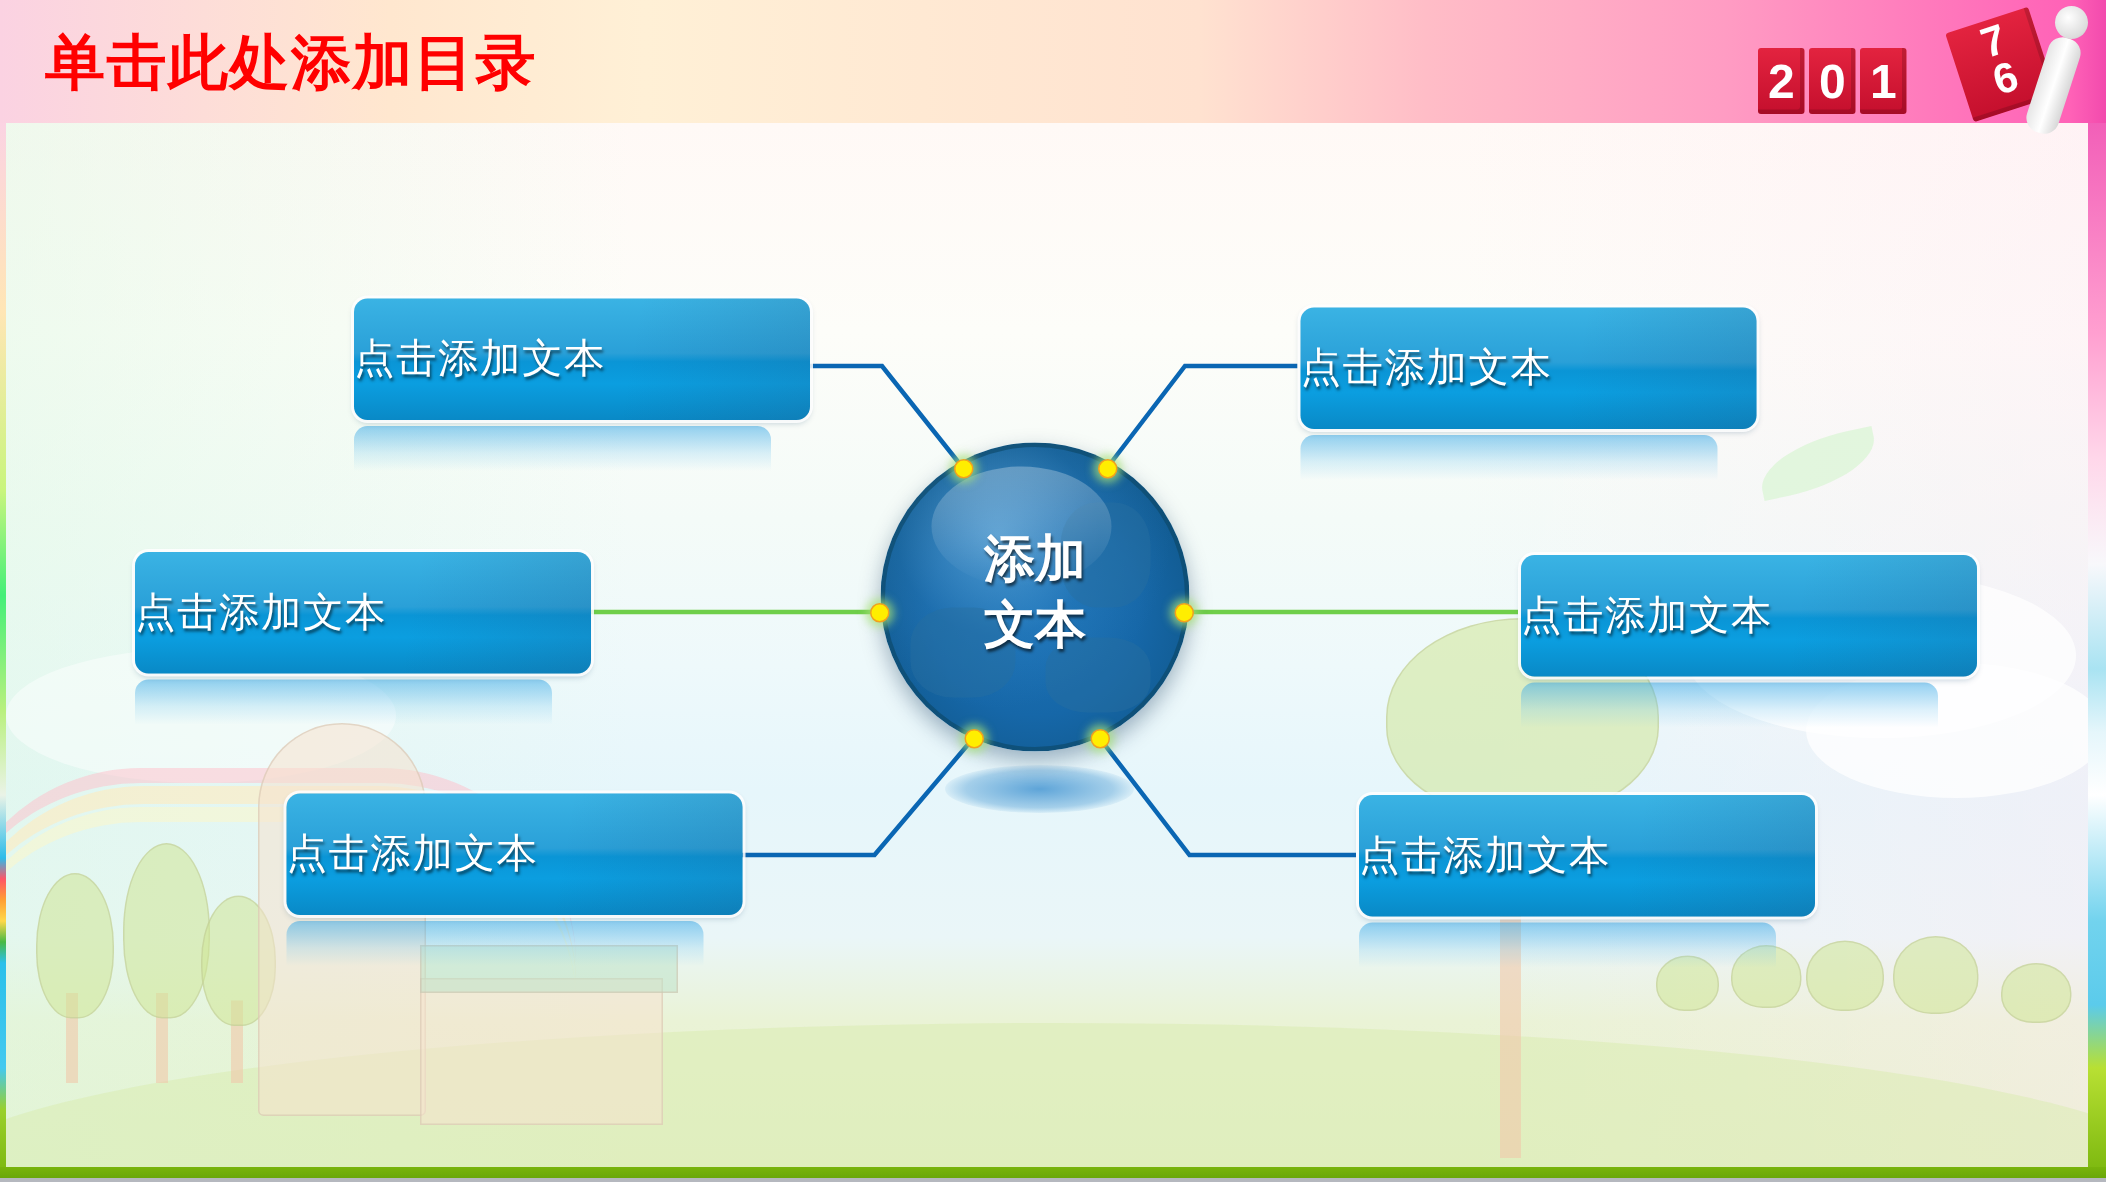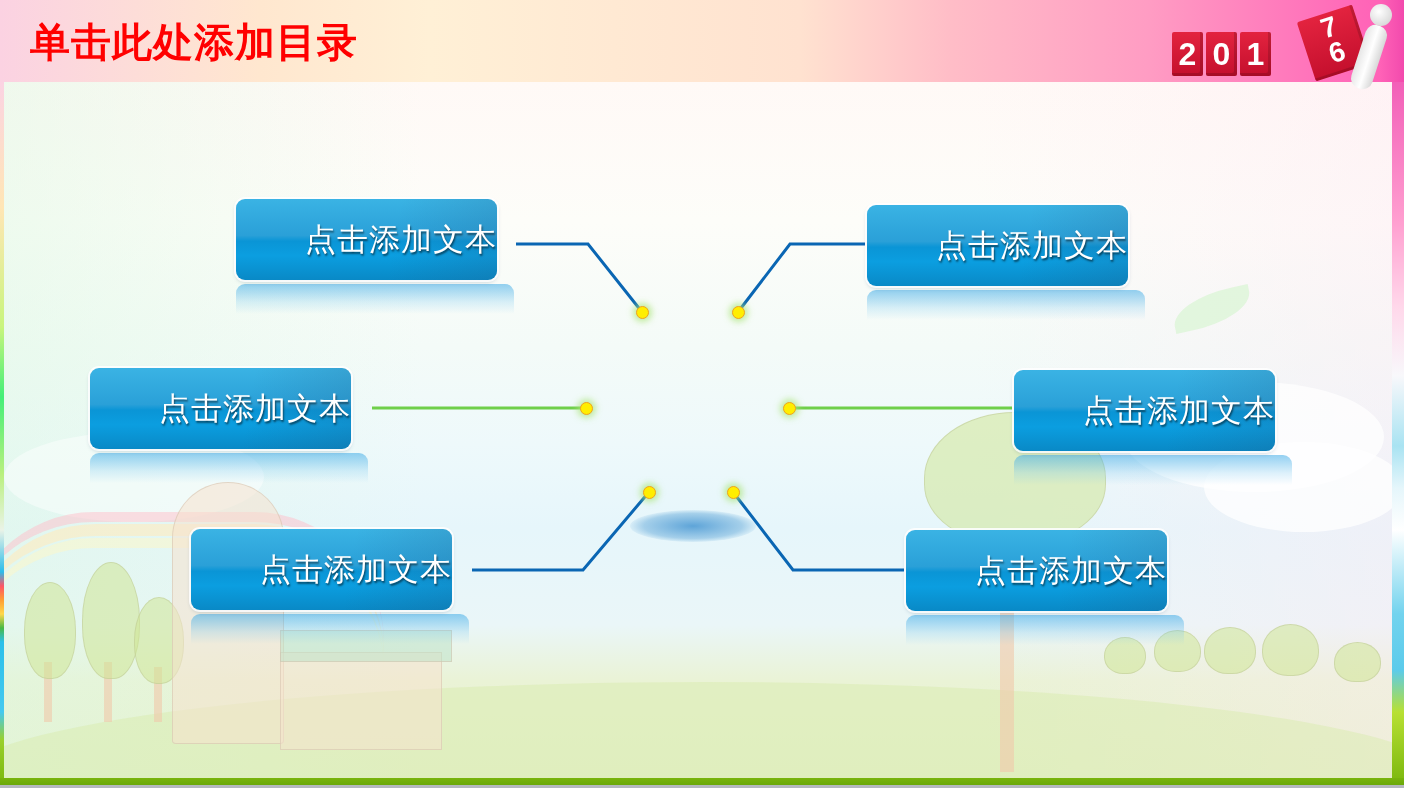--- a/index.html
+++ b/index.html
@@ -67,24 +67,24 @@
     box-shadow:0 6px 14px rgba(0,40,80,0.35), inset 0 0 0 3px rgba(12,70,100,0.6);}
   .globe::after{content:"";position:absolute;left:34px;top:16px;width:120px;height:80px;border-radius:50%;
     background:linear-gradient(180deg,rgba(255,255,255,0.28),rgba(255,255,255,0));}
   .globe-land{position:absolute;border-radius:40%;background:rgba(40,110,160,0.45);}
   .globe-text{position:absolute;left:0;top:56px;width:100%;text-align:center;color:#fff;font-weight:bold;
     font-size:34px;line-height:44px;text-shadow:1px 2px 2px rgba(0,0,0,0.6);z-index:2;}
   .dot{position:absolute;width:11px;height:11px;border-radius:50%;background:#ffee00;border:1px solid #f0a020;
     box-shadow:0 0 6px 3px rgba(170,230,120,0.7);transform:translate(-6px,-6px);z-index:3;}
 
   
-  .tbox{position:absolute;width:261px;height:81px;border-radius:9px;
+  .tbox{position:absolute;width:304px;height:81px;border-radius:9px;
     background:linear-gradient(180deg,#3ab3e4 0%,#2aa0d8 45%,#0a95d6 52%,#0b9ee0 70%,#0989c6 100%);
     box-shadow:0 0 0 2px rgba(255,255,255,0.85),0 2px 4px rgba(0,60,100,0.25);
-    color:#fff;font-size:31px;line-height:81px;text-align:right;letter-spacing:1px;
+    color:#fff;font-size:27px;line-height:81px;text-align:left;letter-spacing:1px;
     text-shadow:1px 2px 2px rgba(0,0,0,0.55);}
   .tbox::before{content:"";position:absolute;left:0;top:0;width:100%;height:100%;border-radius:9px;
     background:linear-gradient(100deg,rgba(255,255,255,0) 60%,rgba(40,80,120,0.18) 100%);}
   .tbox span{position:relative;}
   .reflect{position:absolute;width:278px;height:30px;border-radius:9px 9px 0 0;
     background:linear-gradient(180deg,rgba(60,170,230,0.55) 0%,rgba(120,200,240,0.25) 60%,rgba(255,255,255,0) 100%);}
 </style>
 </head>
 <body>
 
@@ -146,20 +146,29 @@
       <polyline points="472,570 583,570 649,492"></polyline>
       <polyline points="904,570 793,570 733,492"></polyline>
     </g>
     <g fill="none" stroke="#6fcf4a" stroke-width="3">
       <line x1="372" y1="408" x2="586" y2="408"></line>
       <line x1="789" y1="408" x2="1012" y2="408"></line>
     </g>
   </svg>
 
   <div class="globe-shadow"></div>
+  <div class="globe">
+    <div class="globe-land" style="left:120px;top:40px;width:60px;height:70px;"></div>
+    <div class="globe-land" style="left:20px;top:110px;width:70px;height:60px;"></div>
+    <div class="globe-land" style="left:110px;top:130px;width:70px;height:50px;"></div>
+    <div class="globe-text">
+      <div>添加</div>
+      <div>文本</div>
+    </div>
+  </div>
 
   <div class="dot" style="left:642px;top:312px;"></div>
   <div class="dot" style="left:738px;top:312px;"></div>
   <div class="dot" style="left:586px;top:408px;"></div>
   <div class="dot" style="left:789px;top:408px;"></div>
   <div class="dot" style="left:649px;top:492px;"></div>
   <div class="dot" style="left:733px;top:492px;"></div>
 
   <div class="reflect" style="left:236px;top:284px;"></div>
   <div class="tbox" style="left:236px;top:199px;">

